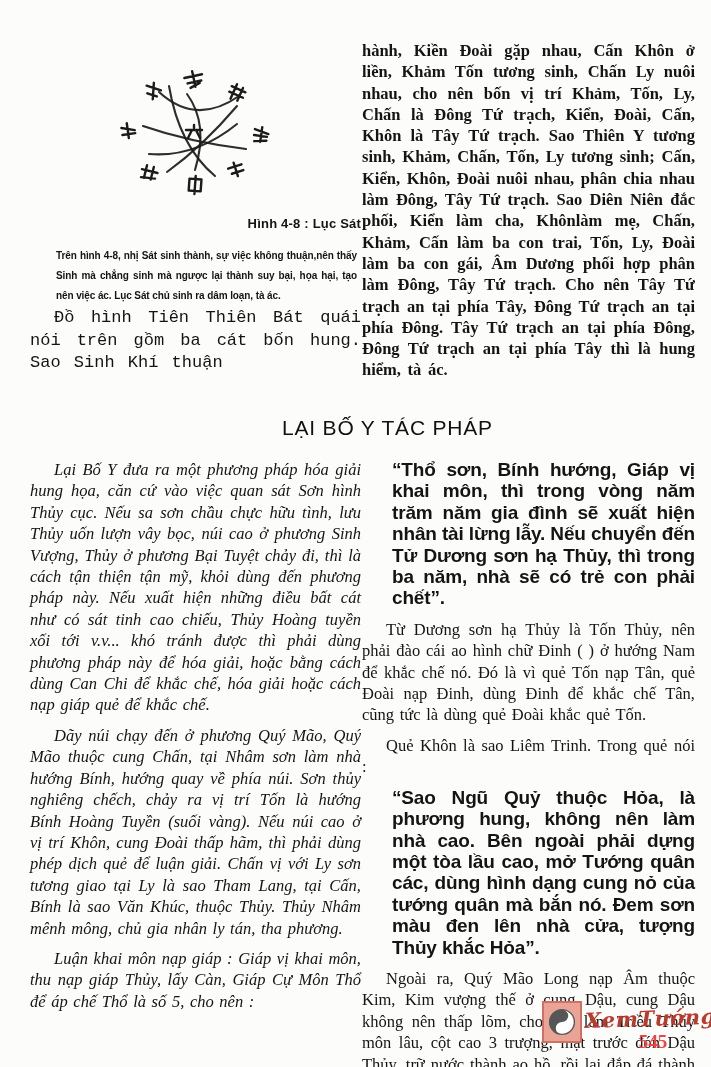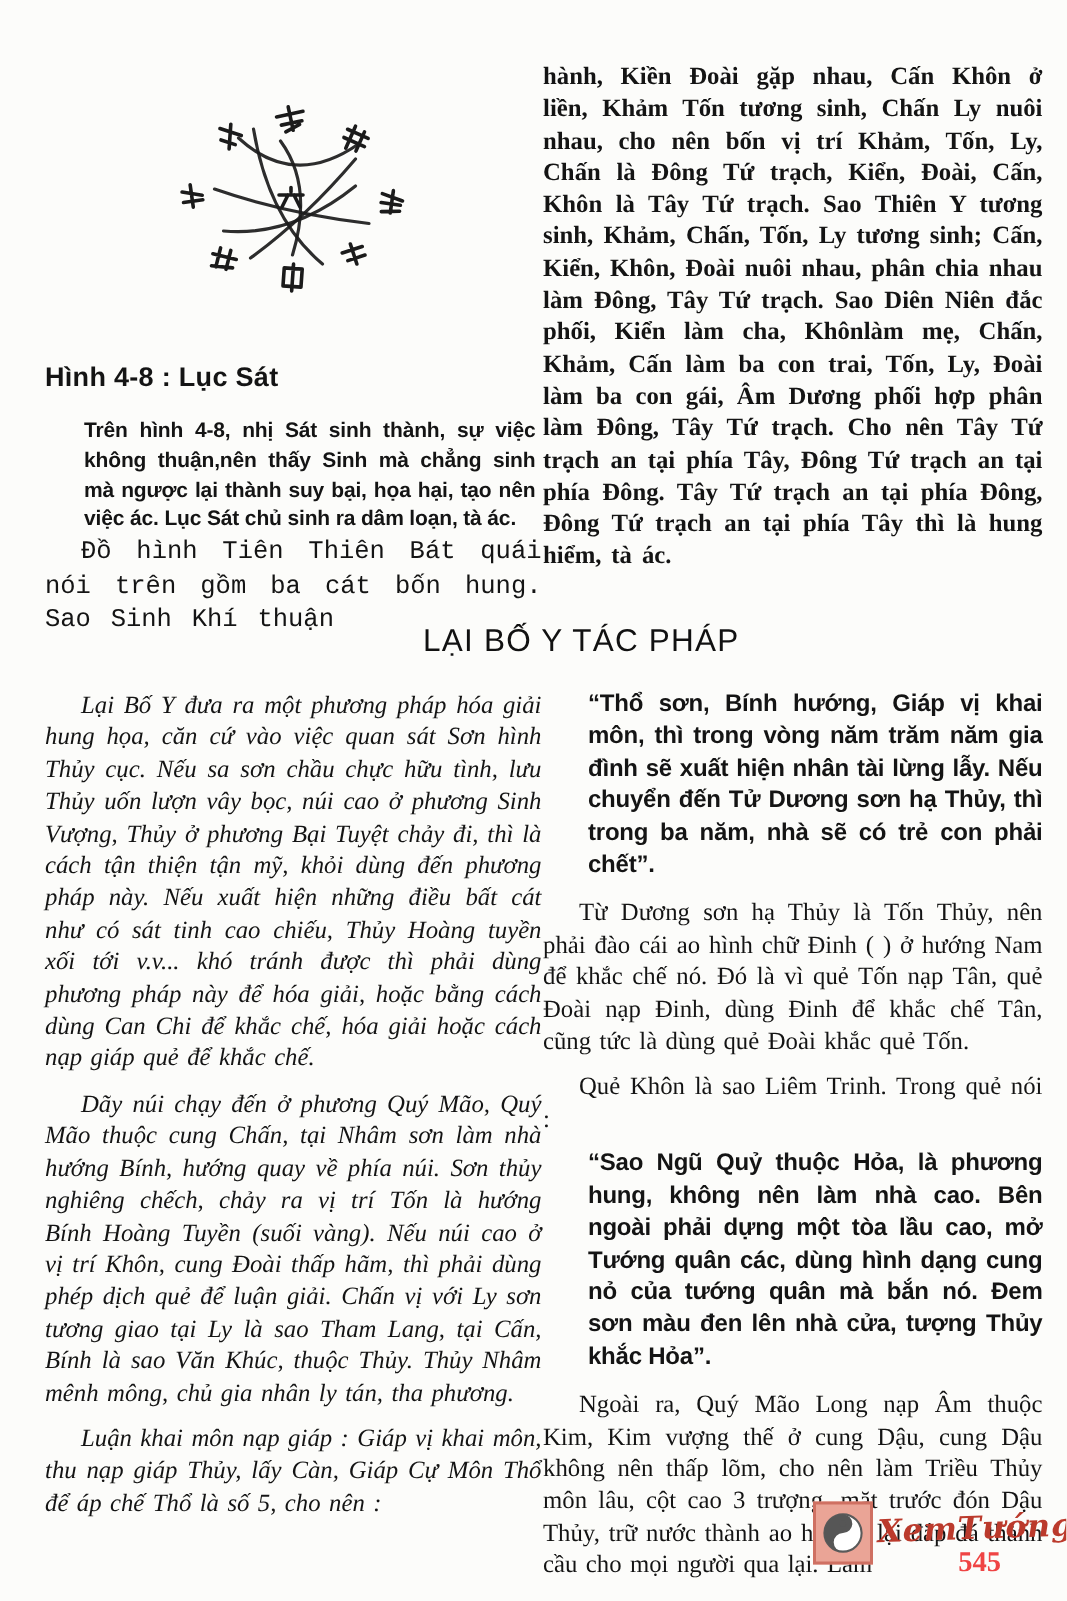--- a/index.html
+++ b/index.html
@@ -19,32 +19,32 @@
   p{margin:0;}
   .body-par{
     font-size:16.5px;line-height:21.4px;text-indent:24px;
     word-spacing:1.5px;margin-bottom:9px;text-align:justify;
   }
   .intro-par{font-size:17px;line-height:22.5px;word-spacing:3px;margin-top:2px;font-family:Liberation Mono, monospace;}
   .rt-par{font-size:16.5px;line-height:21.3px;word-spacing:2.5px;text-indent:0;font-weight:bold;}
 
   .quote-par{
     font-family:"Liberation Sans", sans-serif;font-weight:700;
-    font-size:16px;line-height:21.4px;letter-spacing:-0.15px;
+    font-size:19px;line-height:21.4px;letter-spacing:-0.15px;
     margin:0 0 10px 30px;text-align:justify;
   }
 
   .figwrap{text-align:center;padding-top:10px;}
   .figcaption{
     font-family:"Liberation Sans", sans-serif;font-weight:700;
-    font-size:18px;text-align:left;margin-top:24px;letter-spacing:0.2px;
+    font-size:13px;text-align:right;margin-top:0;letter-spacing:0.2px;
   }
   .fignote{
     font-family:"Liberation Sans", sans-serif;font-weight:700;
-    font-size:14px;line-height:19.8px;letter-spacing:-0.1px;
+    font-size:10px;line-height:19.8px;letter-spacing:-0.1px;
     margin:15px 4px 0 26px;text-align:justify;
   }
 
   .section-heading{
     position:absolute;top:416px;left:0;width:711px;text-align:center;
     font-family:"Liberation Sans", sans-serif;font-weight:400;
     font-size:21px;letter-spacing:0.8px;color:#111;padding-left:32px;
   }
 
   .brandbar{

